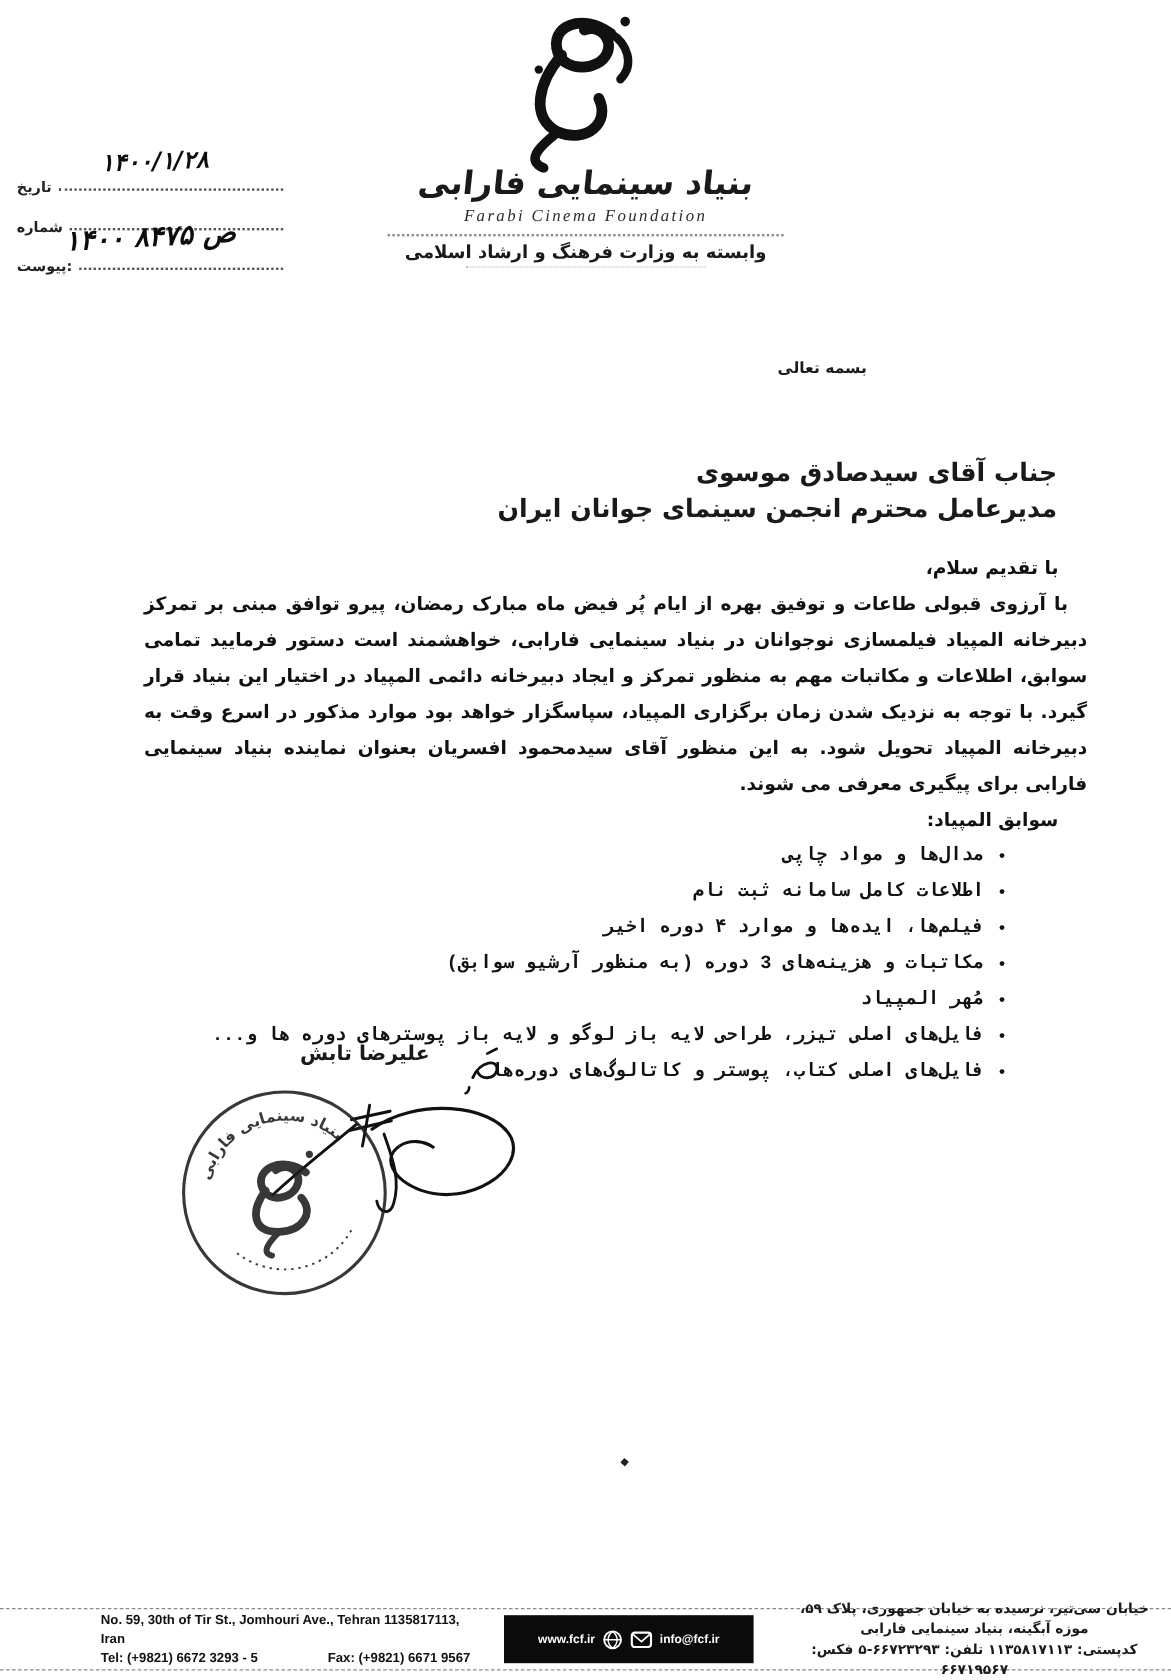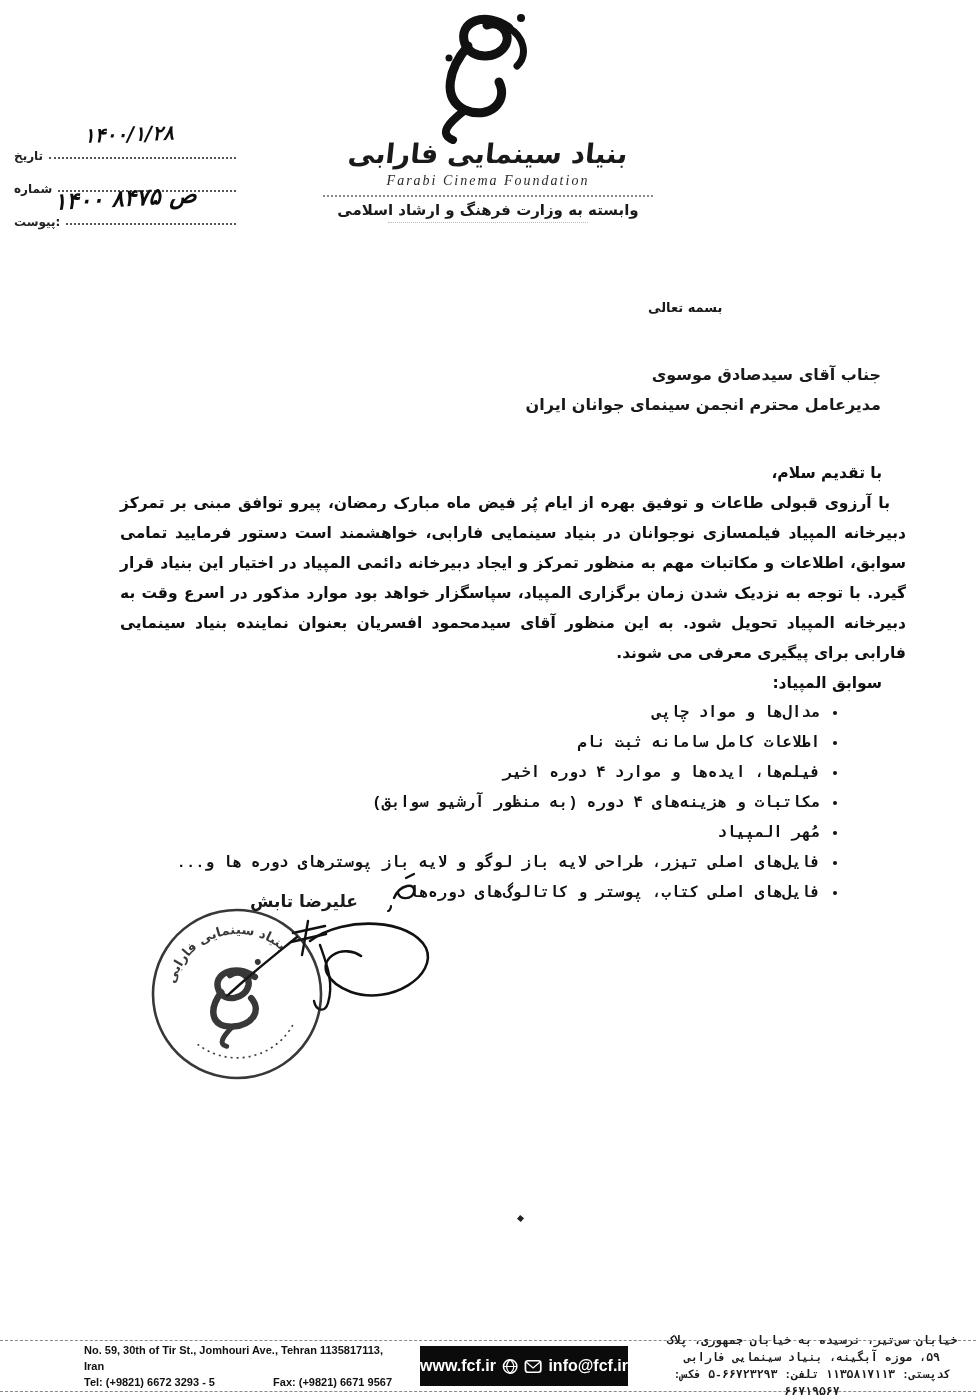--- a/index.html
+++ b/index.html
@@ -27,51 +27,51 @@
   .meta-row { position:relative; display:flex; align-items:flex-end; height:33px; direction:ltr; }
   .meta-label { font-weight:700; white-space:nowrap; padding-left:2px; color:#222; }
   .meta-dots { flex:1; border-bottom:2px dotted #555; margin:0 4px 4px 6px; height:1px; }
   .hand { position:absolute; font-weight:700; font-style:italic; color:#0d0d0d;
     white-space:nowrap; direction:ltr; }
   .hand-date { top:-8px; left:72px; font-size:20px; letter-spacing:2px; transform:rotate(-2deg); }
   .hand-num  { top:22px; left:42px; font-size:23px; letter-spacing:3px; transform:rotate(-3deg); }
 
   
   .basmala { position:absolute; top:300px; left:648px; font-size:13px; font-weight:700; }
-  .recipient { position:absolute; top:360px; right:95px; text-align:right;
-    direction:rtl; font-size:16px; font-weight:700; line-height:30px; }
+  .recipient { position:absolute; top:379px; right:95px; text-align:right;
+    direction:rtl; font-size:21px; font-weight:700; line-height:30px; }
   .letter-body { position:absolute; top:458px; right:70px; left:88px;
     direction:rtl; font-size:15.5px; font-weight:700; line-height:30px; color:#111;margin-left:32px; }
   .salutation { margin-right:24px; }
   .body-par { text-align:justify; text-indent:16px; }
   .list-title { margin-right:24px; }
   .olympiad-list { list-style:disc; margin-right:84px; }
   .olympiad-list li { padding-right:2px;font-family:Liberation Mono, monospace; }
 
   
-  .signer-name { position:absolute; top:891px; left:250px; font-size:17px;
+  .signer-name { position:absolute; top:868px; left:250px; font-size:17px;
     font-weight:700; direction:rtl;text-align:center; }
   .paraph { position:absolute; top:872px; left:386px; }
   .sig-svg { position:absolute; top:903px; left:215px; }
   .stamp { position:absolute; top:903px; left:146px; transform:rotate(-12deg); opacity:.88; }
   .speck { position:absolute; top:1216px; left:518px; width:5px; height:5px;
     background:#222; transform:rotate(40deg); }
 
   
   .footer { position:absolute; left:0; right:0; bottom:8px; height:52px;
     border-top:1px dashed #8a8a8a; border-bottom:1px dashed #8a8a8a;
     display:flex; align-items:center; padding:2px 6px;gap:24px; }
   .f-en { width:308px; margin-left:78px; font-family:"Liberation Sans", sans-serif;
     font-size:11px; font-weight:700; color:#111; line-height:16px; }
   .f-en-row2 { display:flex; justify-content:space-between; }
   .f-bar { width:208px; height:40px; background:#0b0b0b; color:#fff; margin-left:4px;
     display:flex; align-items:center; justify-content:center; gap:6px;
-    font-family:"Liberation Sans", sans-serif; font-size:16px; font-weight:700; }
+    font-family:"Liberation Sans", sans-serif; font-size:10px; font-weight:700; }
   .f-fa { flex:1; margin-right:6px; margin-left:8px; direction:rtl; text-align:center;
-    font-size:11.5px; font-weight:700; line-height:17px;font-family:Liberation Mono, monospace; }
+    font-size:11.5px; font-weight:700; line-height:17px; }
 </style>
 </head>
 <body>
 
 <div class="page">
 
   <div class="letterhead">
     <svg class="logo-knot" width="150" height="138" viewBox="0 0 150 138" fill="none">
       <path d="M96,22 C72,4 44,16 52,38 C58,54 86,54 93,38 C98,26 86,14 74,19" stroke="#111" stroke-width="9" stroke-linecap="round"></path>
       <path d="M55,40 C36,62 28,92 52,104 C76,114 96,96 86,76" stroke="#111" stroke-width="9" stroke-linecap="round"></path>
@@ -112,21 +112,21 @@
   </div>
 
   <div class="letter-body">
     <div class="salutation">با تقدیم سلام،</div>
     <div class="body-par">با آرزوی قبولی طاعات و توفیق بهره از ایام پُر فیض ماه مبارک رمضان، پیرو توافق مبنی بر تمرکز دبیرخانه المپیاد فیلمسازی نوجوانان در بنیاد سینمایی فارابی، خواهشمند است دستور فرمایید تمامی سوابق، اطلاعات و مکاتبات مهم به منظور تمرکز و ایجاد دبیرخانه دائمی المپیاد در اختیار این بنیاد قرار گیرد. با توجه به نزدیک شدن زمان برگزاری المپیاد، سپاسگزار خواهد بود موارد مذکور در اسرع وقت به دبیرخانه المپیاد تحویل شود. به این منظور آقای سیدمحمود افسریان بعنوان نماینده بنیاد سینمایی فارابی برای پیگیری معرفی می شوند.</div>
     <div class="list-title">سوابق المپیاد:</div>
     <ul class="olympiad-list">
       <li>مدال‌ها و مواد چاپی</li>
       <li>اطلاعات کامل سامانه ثبت نام</li>
       <li>فیلم‌ها، ایده‌ها و موارد ۴ دوره اخیر</li>
-      <li>مکاتبات و هزینه‌های ۴ دوره (به منظور آرشیو سوابق)</li>
+      <li>مکاتبات و هزینه‌های 3 دوره (به منظور آرشیو سوابق)</li>
       <li>مُهر المپیاد</li>
       <li>فایل‌های اصلی تیزر، طراحی لایه باز لوگو و لایه باز پوسترهای دوره ها و...</li>
       <li>فایل‌های اصلی کتاب، پوستر و کاتالوگ‌های دوره‌ها</li>
     </ul>
   </div>
 
   <div class="signer-name">علیرضا تابش</div>
 
   <svg class="paraph" width="40" height="42" viewBox="0 0 40 42" fill="none">
     <path d="M8,26 C14,12 30,10 28,20 C26,28 14,28 12,21" stroke="#111" stroke-width="2.4" stroke-linecap="round"></path>

